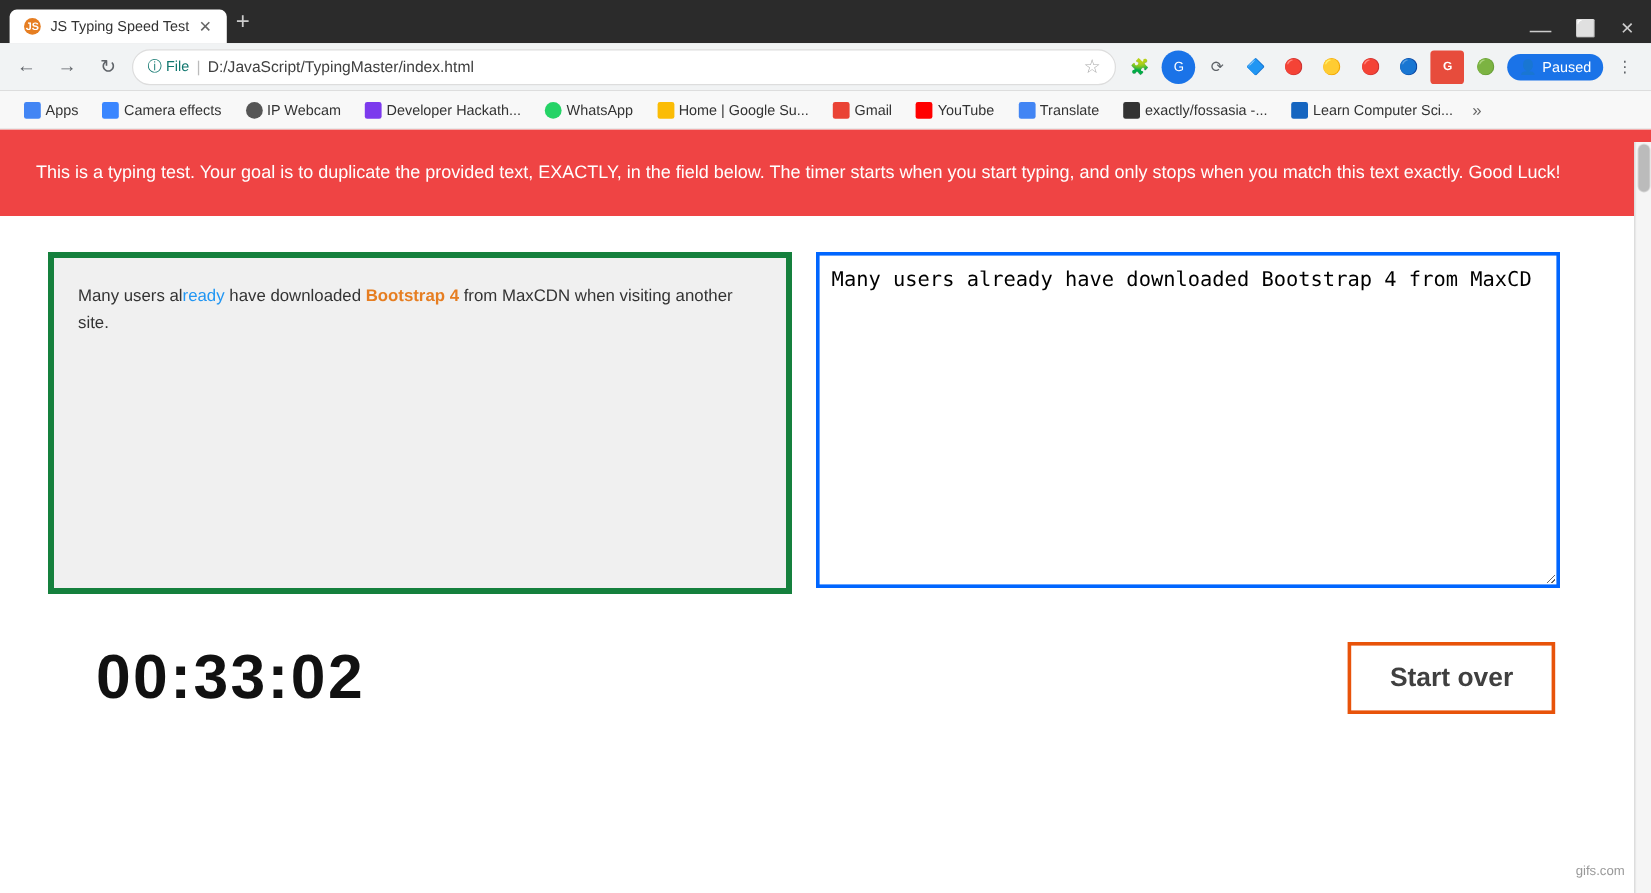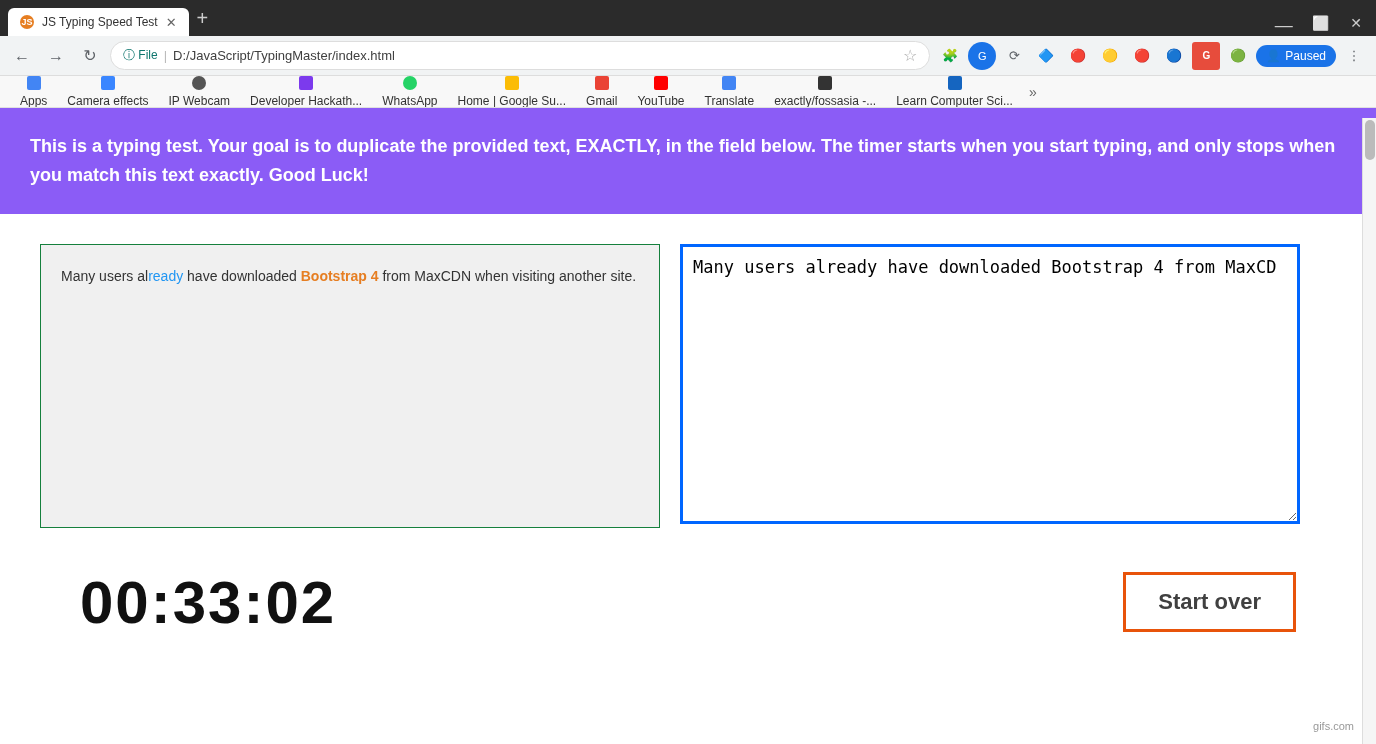--- a/index.html
+++ b/index.html
@@ -13,39 +13,39 @@
     
     .browser-toolbar { background: #f1f3f4; height: 40px; display: flex; align-items: center; padding: 0 8px; gap: 6px; border-bottom: 1px solid #ddd; }
     .nav-btn { background: none; border: none; cursor: pointer; color: #5f6368; font-size: 16px; width: 28px; height: 28px; display: flex; align-items: center; justify-content: center; border-radius: 50%; }
     .address-bar { flex: 1; display: flex; align-items: center; background: #fff; border: 1px solid #ddd; border-radius: 20px; padding: 4px 12px; font-size: 13px; color: #333; gap: 6px; }
     .address-url { flex: 1; font-size: 13px; color: #404040; }
     .toolbar-icons { display: flex; align-items: center; gap: 4px; }
     .toolbar-icon { width: 28px; height: 28px; display: flex; align-items: center; justify-content: center; border-radius: 50%; cursor: pointer; font-size: 13px; color: #5f6368; }
     .paused-btn { background: #1a73e8; color: #fff; border-radius: 16px; padding: 4px 10px; font-size: 12px; display: flex; align-items: center; gap: 4px; cursor: pointer; }
 
     .bookmarks-bar { background: #f8f8f8; height: 32px; display: flex; align-items: center; padding: 0 12px; gap: 4px; border-bottom: 1px solid #e0e0e0; font-size: 12px; overflow: hidden; }
-    .bookmark-item { display: flex; align-items: center; gap: 4px; padding: 2px 8px; border-radius: 4px; cursor: pointer; white-space: nowrap; color: #333; flex-direction: column; }
+    .bookmark-item { display: flex; align-items: center; gap: 4px; padding: 2px 8px; border-radius: 4px; cursor: pointer; white-space: nowrap; color: #333; }
     .bm-icon { width: 14px; height: 14px; border-radius: 2px; display: inline-block; flex-shrink: 0; }
     .bm-more { color: #666; font-size: 14px; margin-left: 4px; cursor: pointer; }
 
     
     .page-content { background: #fff; }
-    .header-banner { background: #8b5cf6; color: #fff; padding: 24px 30px; font-size: 18px; line-height: 1.6; font-weight: bold; }
+    .header-banner { background: #ef4444; color: #fff; padding: 24px 30px; font-size: 15px; line-height: 1.6; }
     .main-content { padding: 30px 40px; }
     .center-area { display: flex; flex-direction: column; align-items: center; }
     .new-para-btn { background: #3a7bd5; color: #fff; border: none; padding: 10px 20px; font-size: 15px; cursor: pointer; margin-bottom: 20px; }
     .content-row { display: flex; gap: 20px; width: 100%; margin-top: 0; }
-    .source-box { background: #f0f0f0; border: 1px solid #15803d; padding: 20px; flex: 1; max-width: 620px; font-size: 14px; color: #333; line-height: 1.6; }
+    .source-box { background: #f0f0f0; border: 5px solid #15803d; padding: 20px; flex: 1; max-width: 620px; font-size: 14px; color: #333; line-height: 1.6; }
     .source-box .highlight-blue { color: #2196f3; }
     .source-box .highlight-orange { color: #e67e22; font-weight: bold; }
     .typing-area { flex: 1; max-width: 620px; }
     .typing-textarea { width: 100%; height: 280px; border: 3px solid #0066ff; padding: 10px; font-size: 17px; resize: both; outline: none; }
     
     .bottom-section { display: flex; justify-content: space-between; align-items: center; margin-top: 40px; padding: 0 40px; width: 100%; }
-    .timer { font-size: 60px; font-weight: bold; color: #111; letter-spacing: 2px; }
+    .timer { font-size: 52px; font-weight: bold; color: #111; letter-spacing: 2px; }
     .start-over-btn { border: 3px solid #e8530a; color: #404040; background: #fff; padding: 14px 32px; font-size: 22px; font-weight: bold; cursor: pointer; }
 
     .scrollbar-area { position: fixed; right: 0; top: 118px; width: 14px; height: 630px; background: #f5f5f5; border-left: 1px solid #ddd; }
     .scrollbar-thumb { width: 10px; height: 40px; background: #bbb; border-radius: 5px; margin: 2px auto; }
 
     .gifs-watermark { position: fixed; bottom: 10px; right: 18px; font-size: 11px; color: #999; background: rgba(255,255,255,0.8); padding: 2px 4px; }
   </style>
 </head>
 <body>
 

